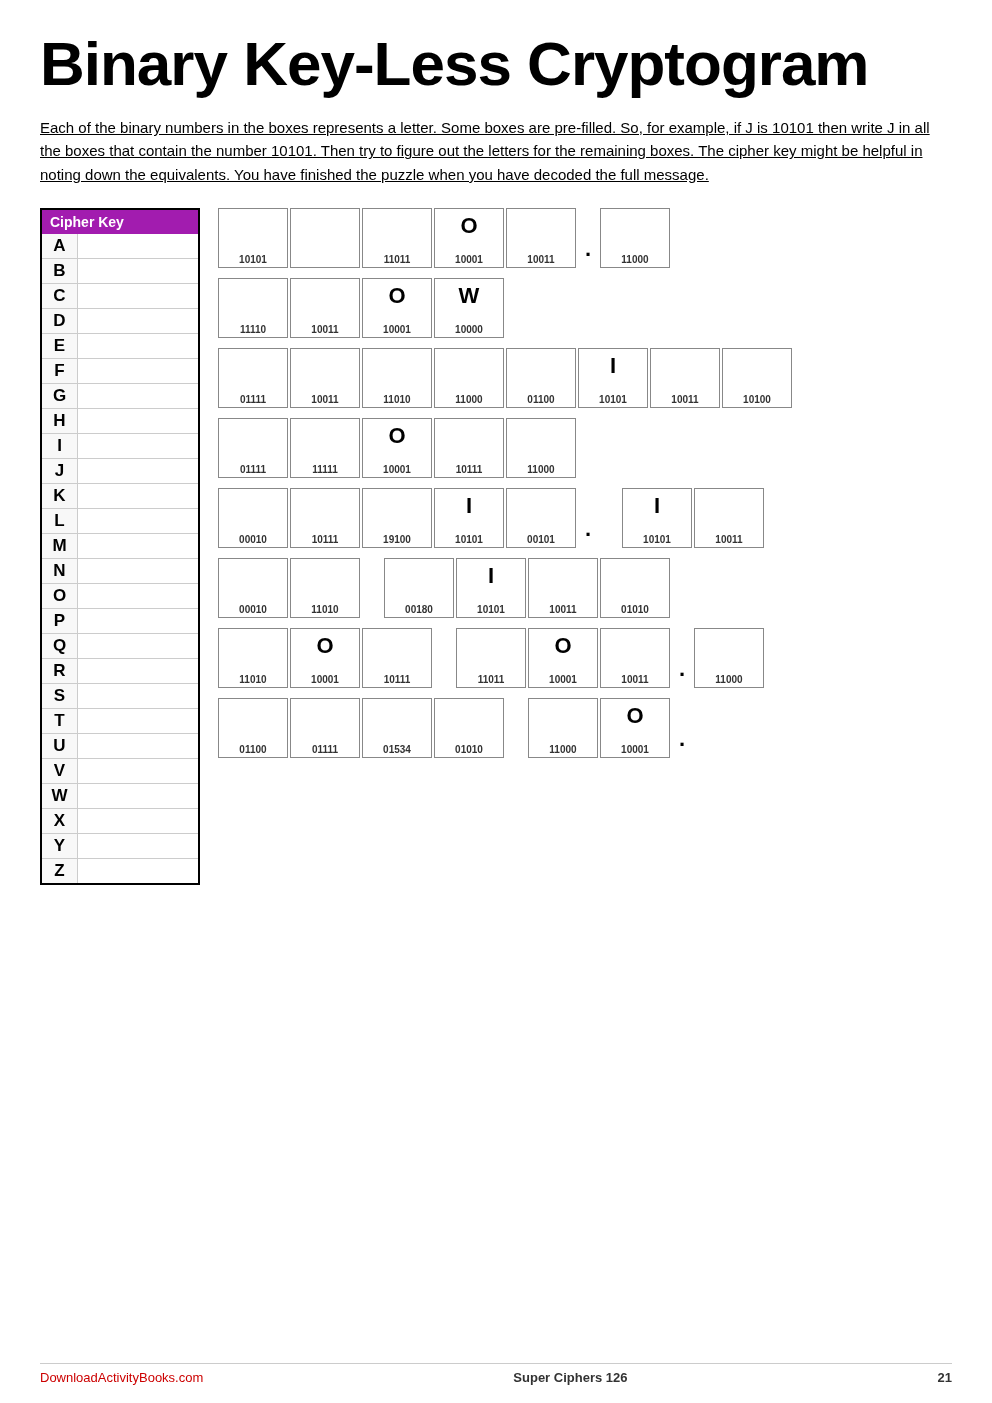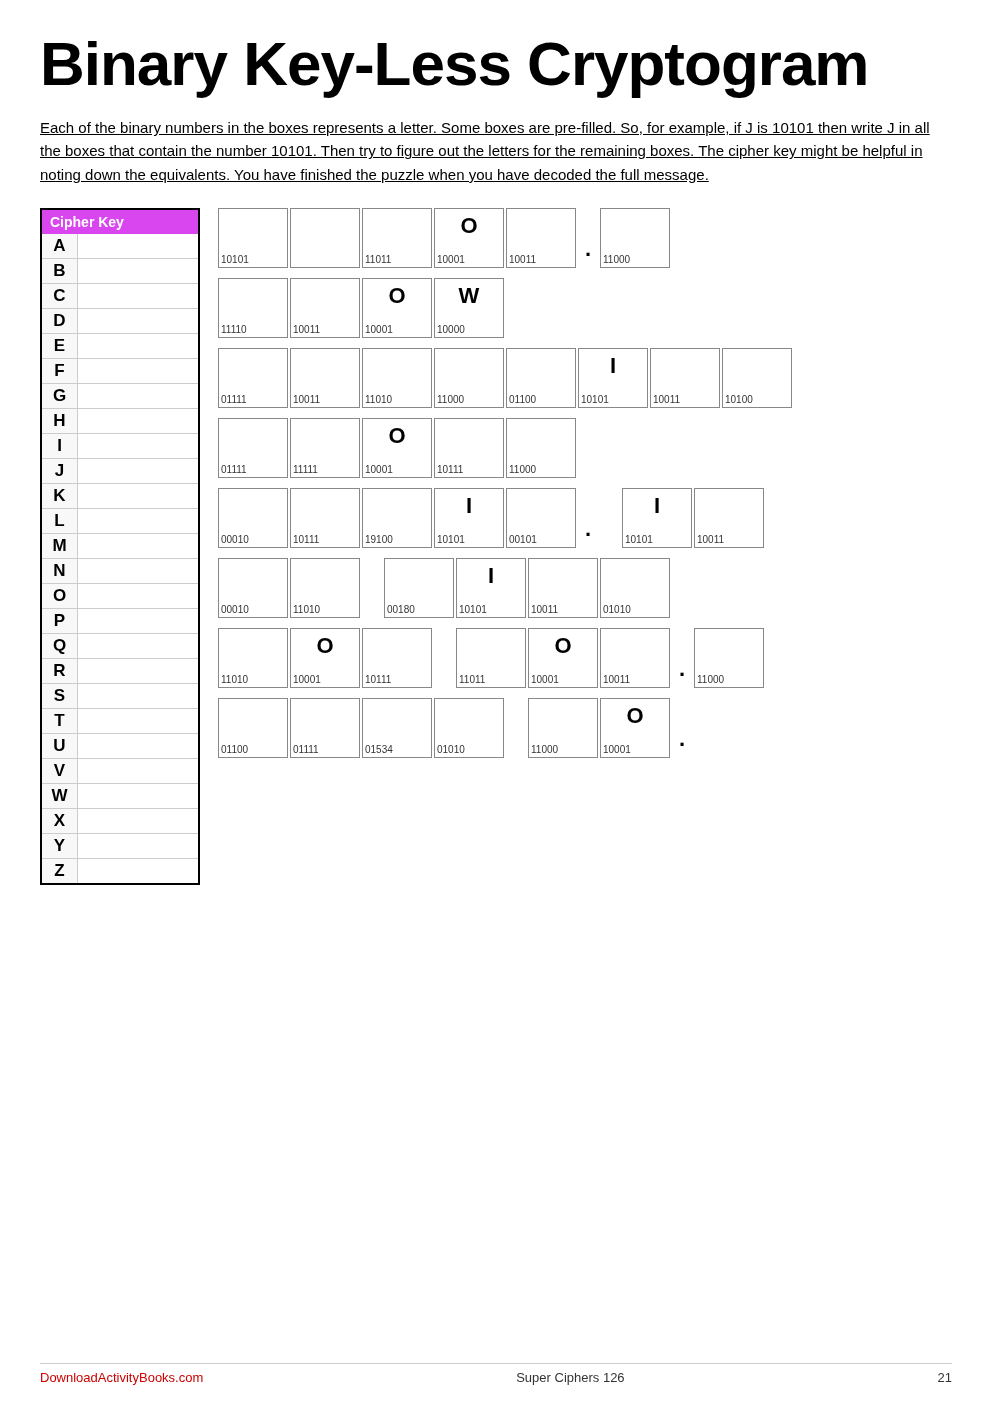--- a/index.html
+++ b/index.html
@@ -30,21 +30,21 @@
       gap: 18px;
       align-items: flex-start;
     }
     
     .cipher-key {
       min-width: 160px;
       border: 2.5px solid #000;
       flex-shrink: 0;
     }
     .cipher-key-header {
-      background: #d946ef;
+      background: #a21caf;
       color: #fff;
       font-weight: 700;
       font-size: 14px;
       padding: 4px 8px;
       text-align: left;
     }
     .cipher-key-body {
       display: flex;
       flex-direction: column;
     }
@@ -106,22 +106,23 @@
       left: 0; right: 0;
       text-align: center;
     }
     .cell-code {
       font-size: 10px;
       color: #333;
       position: absolute;
       bottom: 2px;
       left: 2px;
       right: 2px;
-      text-align: left;
+      text-align: center;
       line-height: 1.1;
+      font-weight: bold;
     }
     .punct {
       font-size: 22px;
       font-weight: 700;
       width: 20px;
       text-align: center;
       align-self: flex-end;
       padding-bottom: 6px;
     }
     .spacer {
@@ -141,24 +142,24 @@
       font-size: 13px;
       color: #333;
       border-top: 1px solid #ccc;
       padding-top: 6px;
     }
     .footer .site {
       font-weight: 400;
       color: #c00;
     }
     .footer .book-title {
-      font-weight: 400;
+      font-weight: 700;
     }
     .footer .page-num {
-      font-weight: 400;
+      font-weight: 700;
     }
   </style>
 </head>
 <body>
 
 <h1>Binary Key-Less Cryptogram</h1>
 
 <p class="description">Each of the binary numbers in the boxes represents a letter. Some boxes are pre-filled. So, for example, if J is 10101 then write J in all the boxes that contain the number 10101. Then try to figure out the letters for the remaining boxes. The cipher key might be helpful in noting down the equivalents. You have finished the puzzle when you have decoded the full message.</p>
 
 <div class="main-content">

